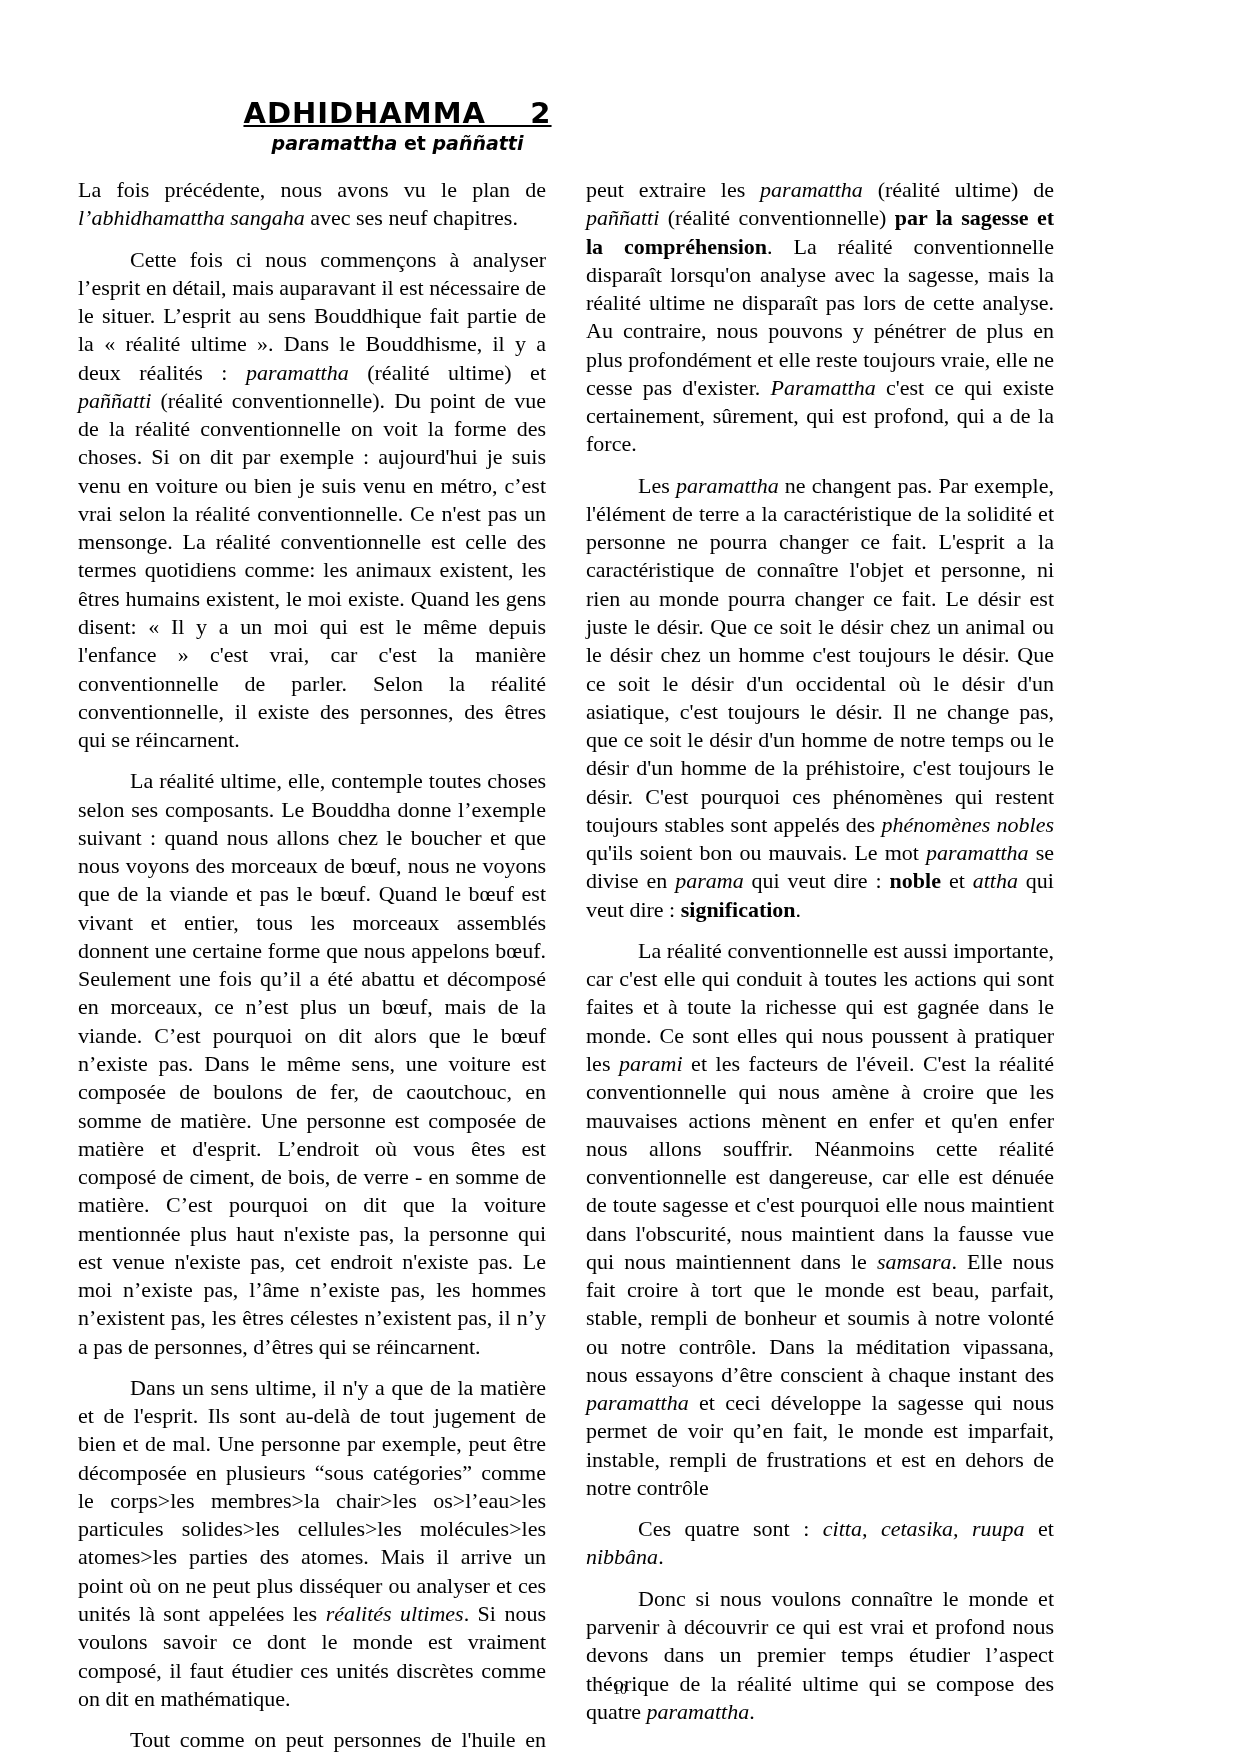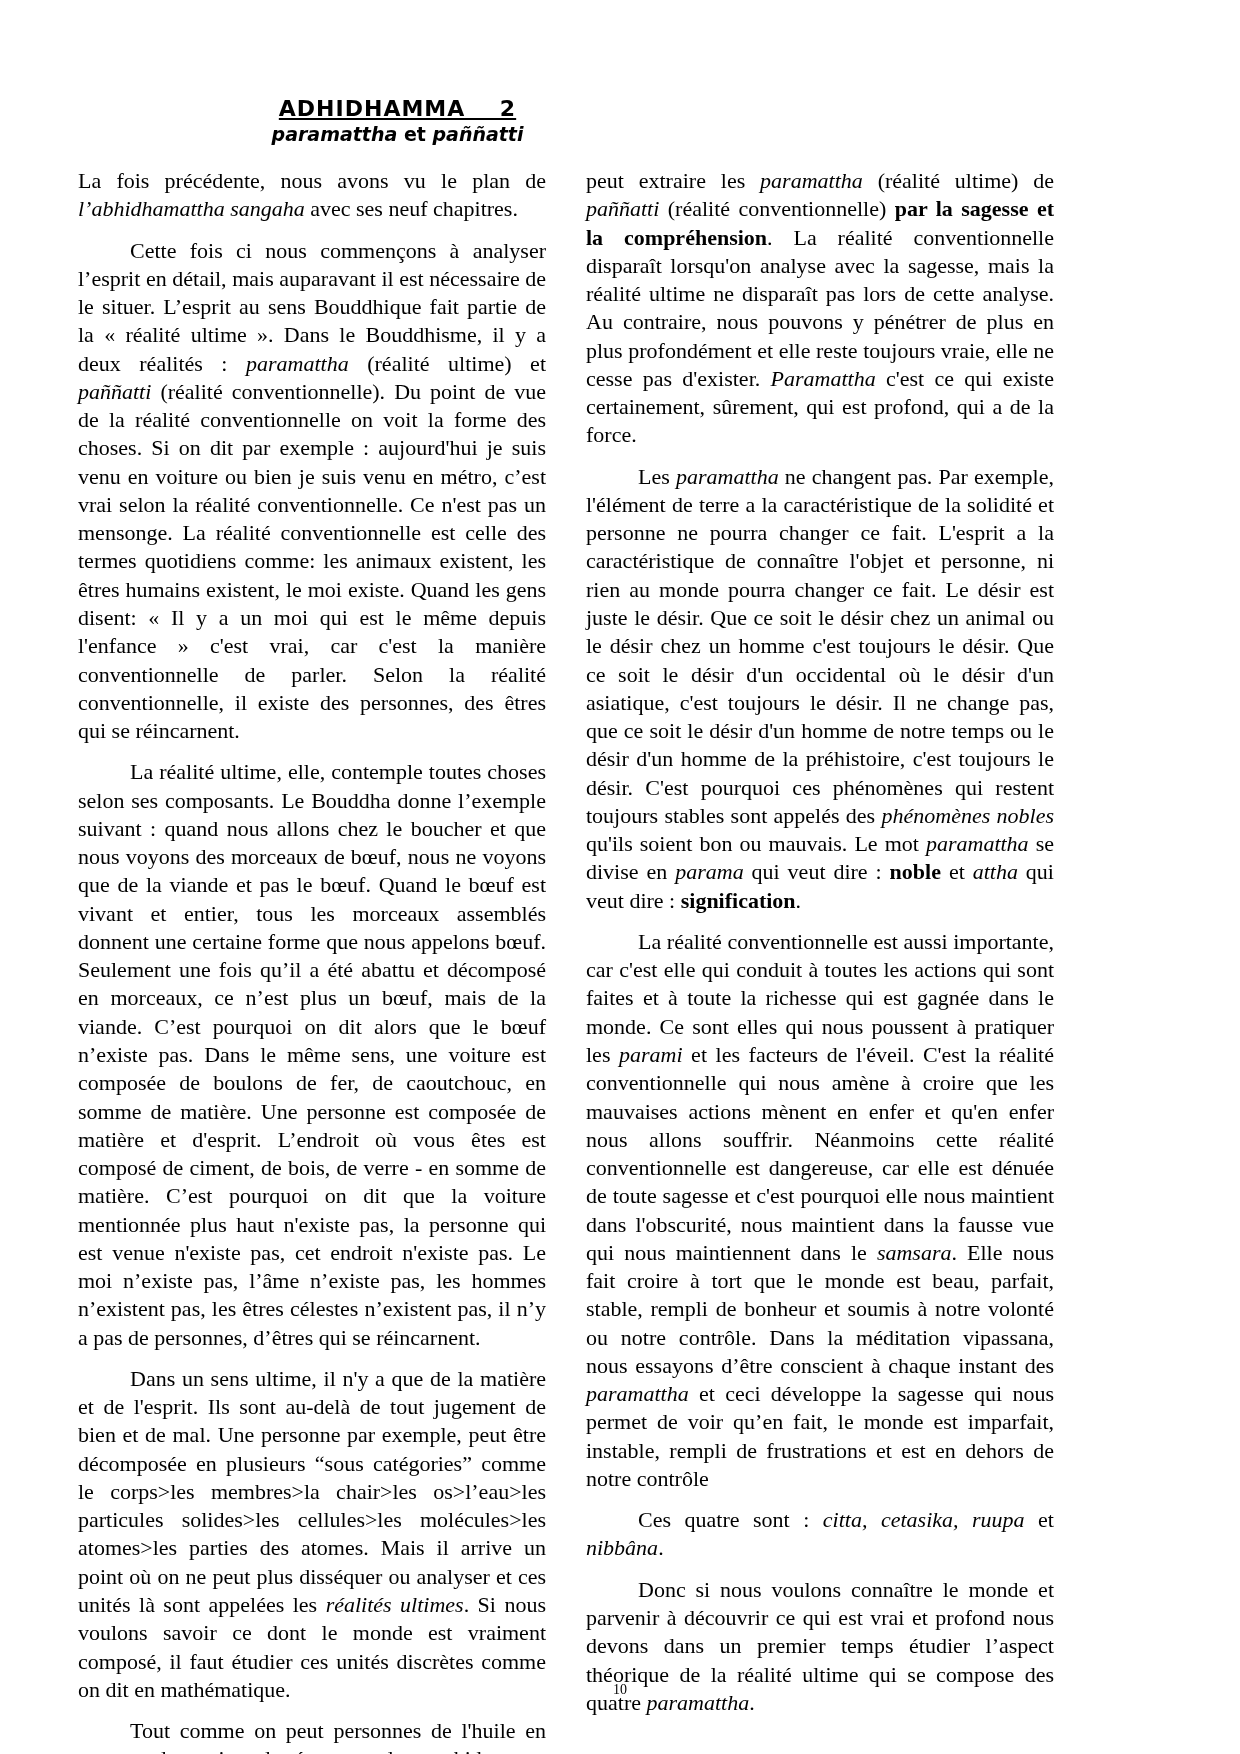--- a/index.html
+++ b/index.html
@@ -24,21 +24,21 @@
   }
   .title-block {
     width: 455px;
     margin-left: 92px;
     text-align: center;
     margin-bottom: 22px;
   }
   .doc-title {
     font-family: "DejaVu Sans", sans-serif;
     font-weight: bold;
-    font-size: 22px;
+    font-size: 29px;
     letter-spacing: 1px;
     text-decoration: underline;
     display: inline-block;
     white-space: pre;
   }
   .doc-subtitle {
     font-family: "DejaVu Sans", sans-serif;
     font-weight: bold;
     font-size: 19px;
     display: inline-block;

